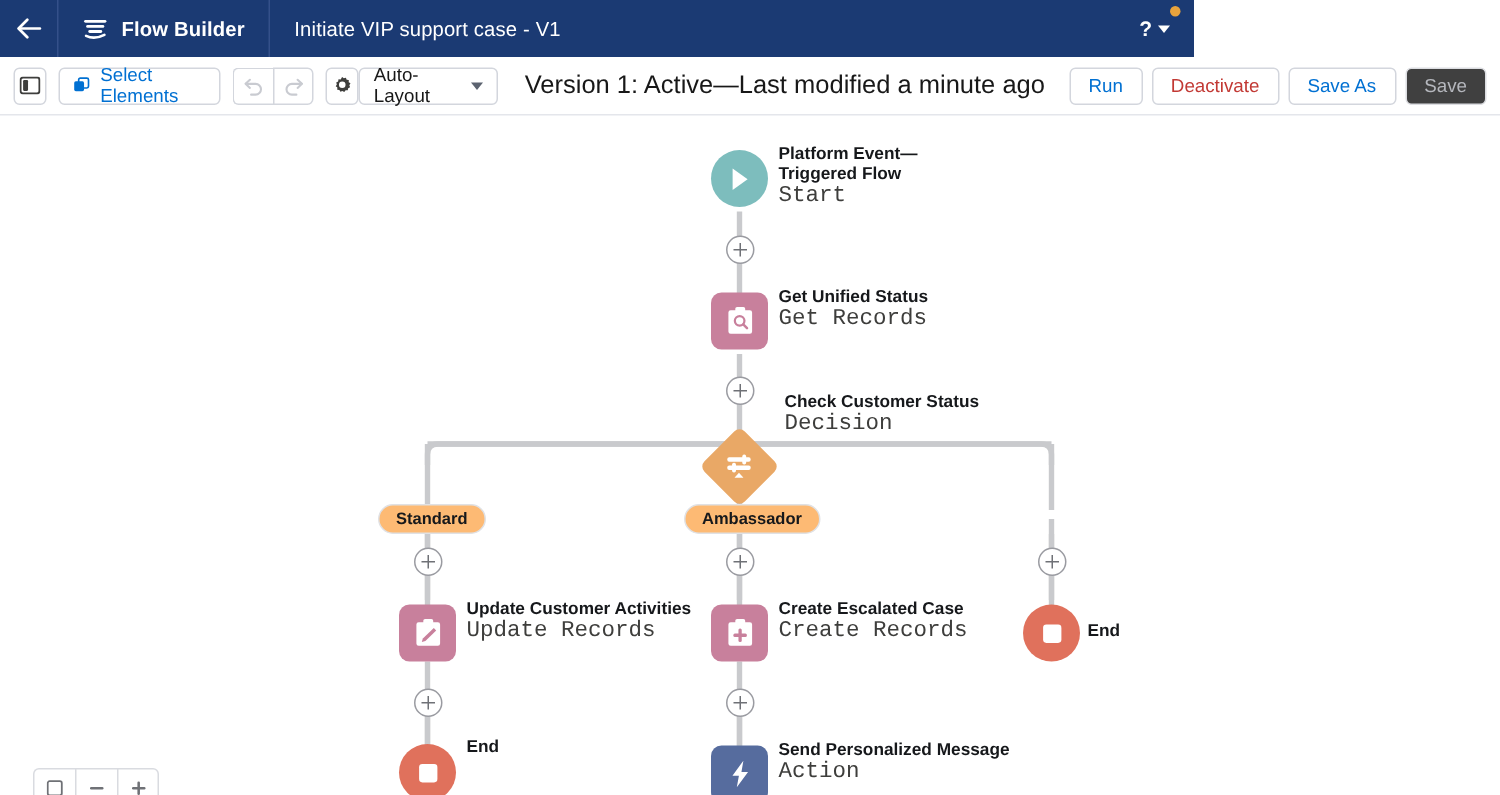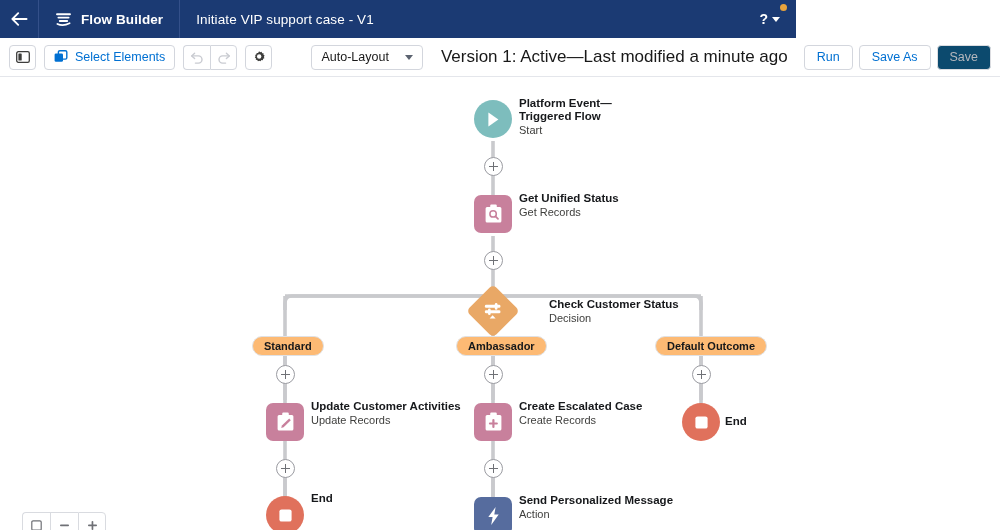--- a/index.html
+++ b/index.html
@@ -79,21 +79,21 @@
   .version-text {
     font-size:17px; color:#181818; margin-left:18px; margin-right:10px; white-space:nowrap;
   }
   .abtn {
     height:25px; border:1px solid #d3d6dd; background:#fff; border-radius:4px;
     display:flex; align-items:center; justify-content:center; cursor:pointer;
     font-size:12.5px; padding:0 12px; margin-left:6px; color:#0070d2; white-space:nowrap;
   }
   .abtn.danger { color:#c23934; }
   .abtn.disabled-save {
-    background:#0c4a6e; border-color:#dcdde1; color:#b5b7bd; cursor:default;
+    background:#404040; border-color:#dcdde1; color:#b5b7bd; cursor:default;
   }
 
   
   .canvas {
     position:absolute; left:0; top:78px; width:872px; height:452px;
     background:#ffffff; overflow:hidden;
   }
   .flow-svg { position:absolute; left:0; top:0; }
 
   
@@ -114,22 +114,23 @@
   .diamond-inner { transform:rotate(-45deg); display:flex; align-items:center; justify-content:center; }
 
   .node-label {
     position:absolute; white-space:nowrap; line-height:12.5px;
   }
   .node-label .l1 {
     font-size:11.5px; font-weight:700; color:#16181b; display:block; line-height:12.8px;
   }
   .node-label .l1.wrapped { white-space:normal; width:142px; }
   .node-label .l2 {
-    font-size:11px; font-weight:400; color:#3e3e3c; display:block; line-height:13.5px;
+    font-size:15px; font-weight:400; color:#3e3e3c; display:block; line-height:13.5px;
     margin-top:1px;
+    font-family:Liberation Mono, monospace;
   }
 
   .plus-node {
     position:absolute; width:19px; height:19px; border-radius:50%;
     border:1.4px solid #9a9ba1; background:#fff;
     display:flex; align-items:center; justify-content:center; cursor:pointer;
   }
   .plus-node:before {
     content:""; position:absolute; width:9px; height:1.4px; background:#6f7176;
   }
@@ -228,20 +229,21 @@
     </div>
 
     <div class="layout-select">
       <span>Auto-Layout</span>
       <span class="sel-chev"></span>
     </div>
 
     <div class="version-text">Version 1: Active—Last modified a minute ago</div>
 
     <div class="abtn">Run</div>
+    <div class="abtn danger">Deactivate</div>
     <div class="abtn">Save As</div>
     <div class="abtn disabled-save">Save</div>
   </div>
 
   <div class="canvas">
 
     <svg class="flow-svg" width="1000" height="452">
       <g stroke="#c9cacd" stroke-width="3.6" fill="none" stroke-linecap="butt">
 
         <line x1="493" y1="63" x2="493" y2="118"></line>
@@ -309,28 +311,27 @@
           <svg width="20" height="19" viewBox="0 0 20 19">
             <rect x="2.2" y="3.0" width="15.6" height="3.0" rx="1.3" fill="#ffffff"></rect>
             <rect x="2.2" y="8.4" width="15.6" height="3.0" rx="1.3" fill="#ffffff"></rect>
             <rect x="12.2" y="1.2" width="2.6" height="6.6" rx="1.2" fill="#ffffff"></rect>
             <rect x="5.4" y="6.6" width="2.6" height="6.6" rx="1.2" fill="#ffffff"></rect>
             <path d="M10 13.3 L13 16.7 H7 Z" fill="#ffffff"></path>
           </svg>
         </div>
       </div>
     </div>
-    <div class="node-label" style="left:549px; top:184px;margin-top:36px;">
+    <div class="node-label" style="left:523px; top:184px;">
       <span class="l1">Check Customer Status</span>
       <span class="l2">Decision</span>
     </div>
 
     <div class="branch-pill" style="left:252px; top:258px;">Standard</div>
     <div class="branch-pill" style="left:456px; top:258px;">Ambassador</div>
-    <div class="branch-pill" style="left:655px; top:258px;">Default Outcome</div>
 
     <div class="plus-node" style="left:276px; top:287px;"></div>
     <div class="plus-node" style="left:484px; top:287px;"></div>
     <div class="plus-node" style="left:692px; top:287px;"></div>
 
     <div class="node" style="left:266px; top:325px;">
       <div class="square-node" style="background:#c8809c;">
         <svg width="19" height="20" viewBox="0 0 19 20">
           <path d="M3.1 2.9 h12.8 a1.5 1.5 0 0 1 1.5 1.5 v12.6 a1.5 1.5 0 0 1 -1.5 1.5 H3.1 a1.5 1.5 0 0 1 -1.5 -1.5 V4.4 a1.5 1.5 0 0 1 1.5 -1.5 z" fill="#ffffff"></path>
           <rect x="6.2" y="0.6" width="6.6" height="3.4" rx="1.2" fill="#ffffff"></rect>

